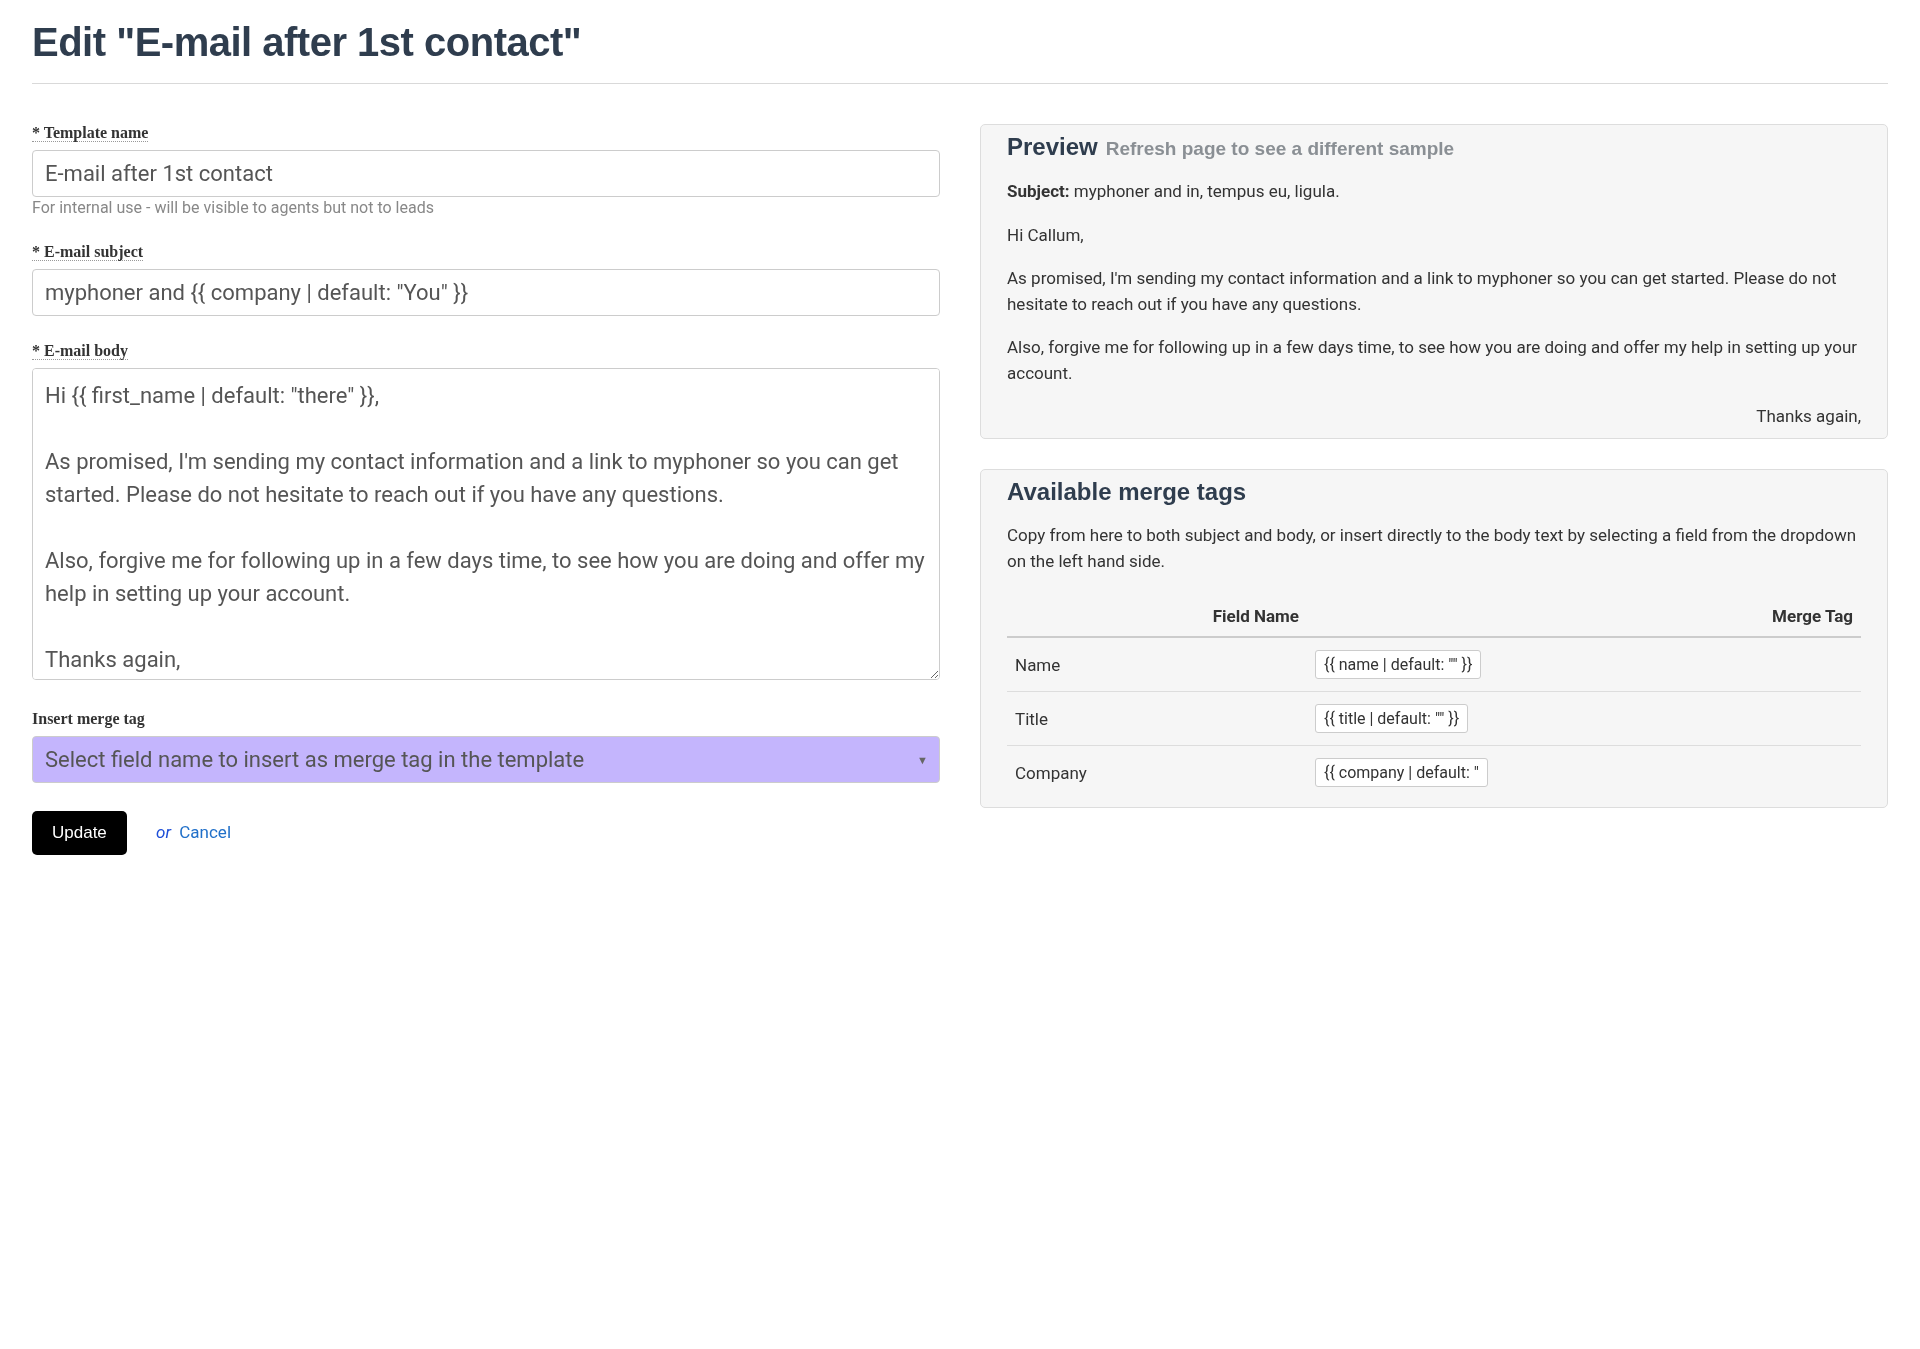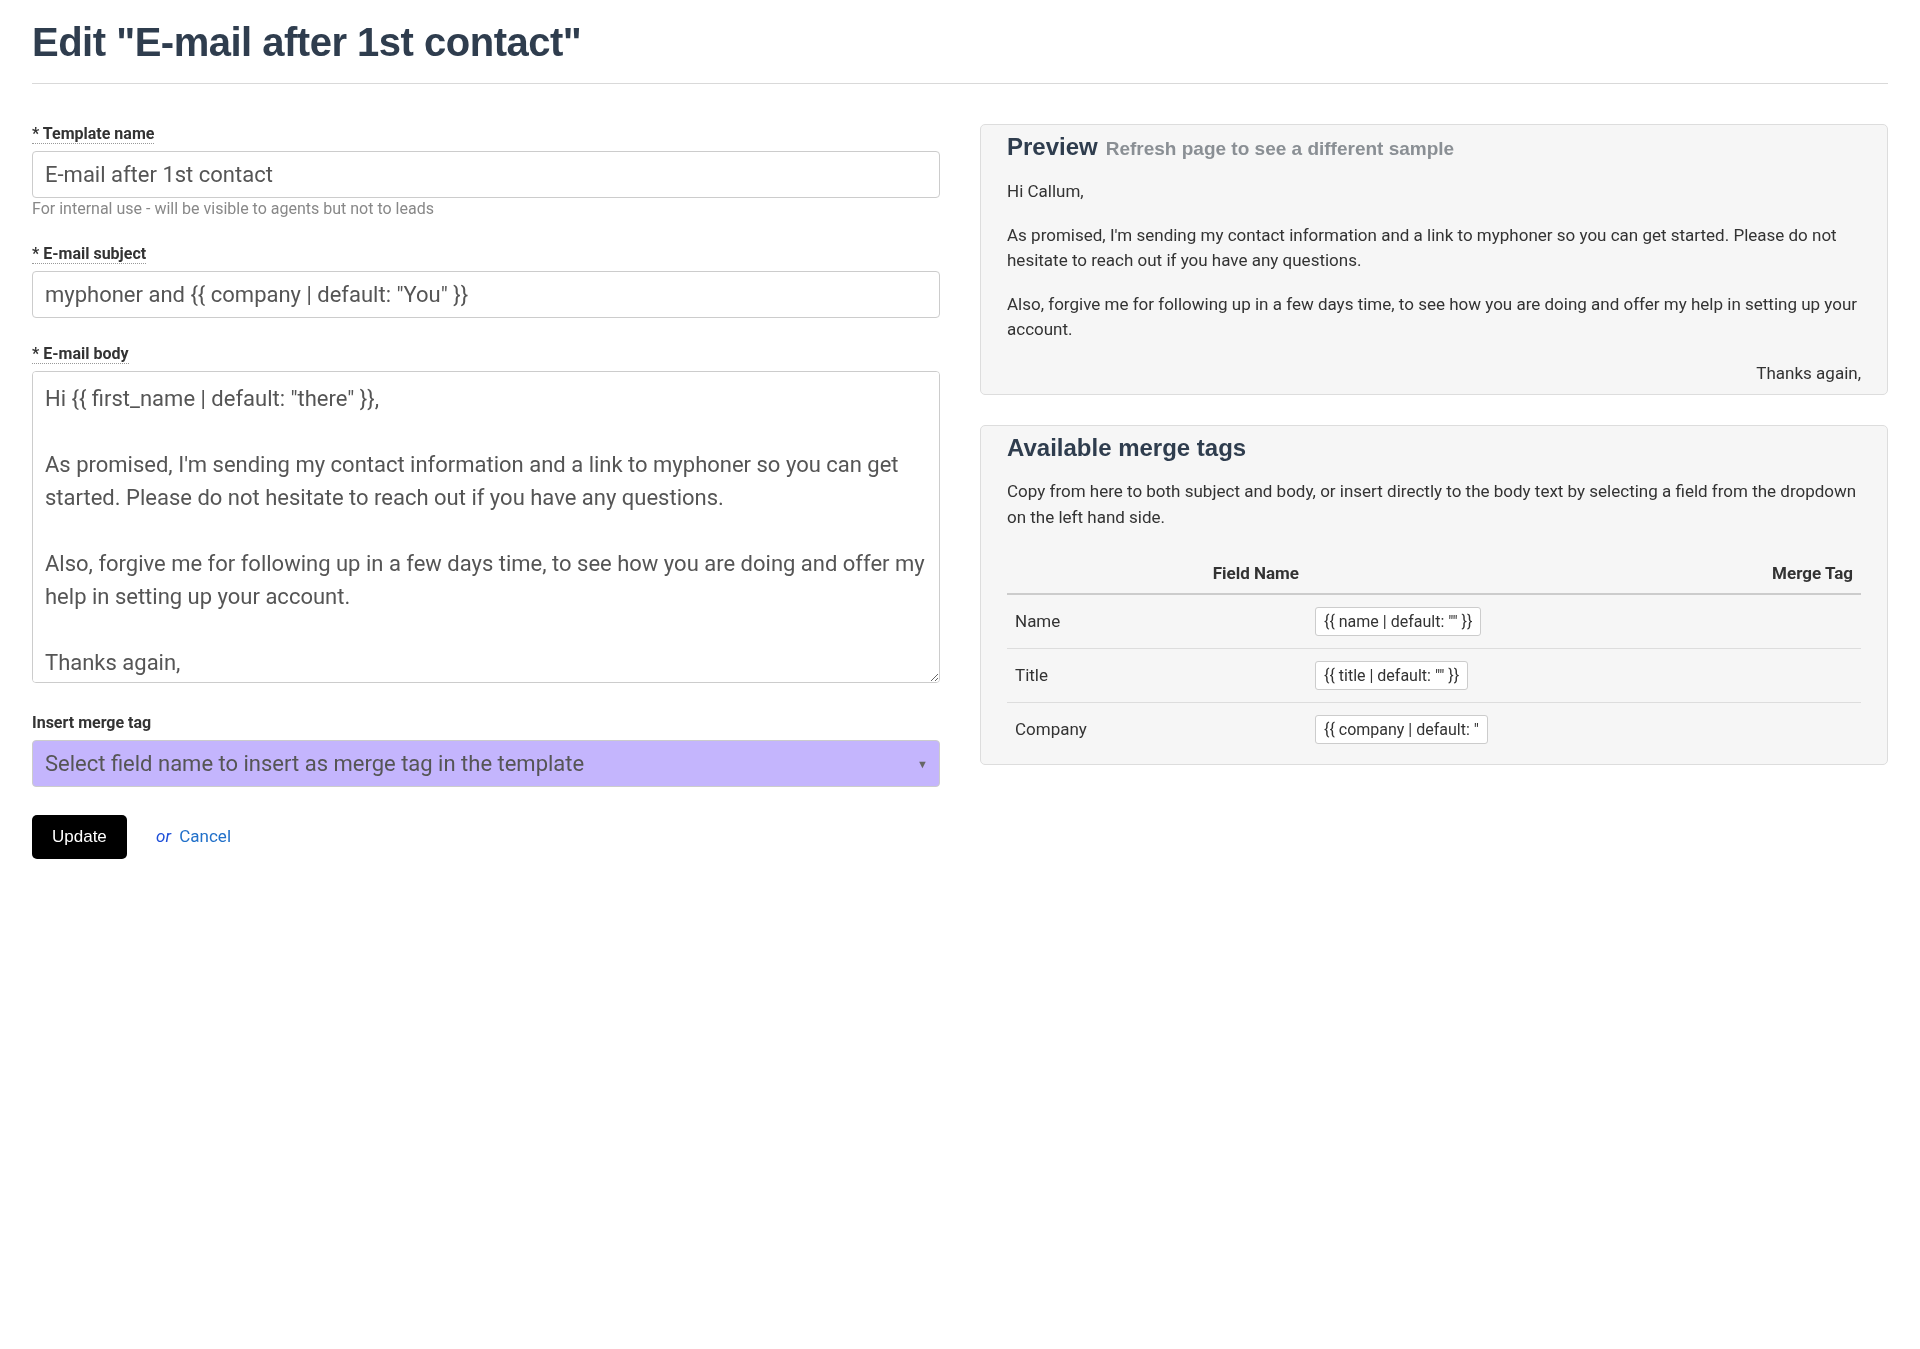--- a/index.html
+++ b/index.html
@@ -39,20 +39,21 @@
   }
   .left { flex: 1; min-width: 0; }
   .right { flex: 1; min-width: 0; }
   .form-group { margin-bottom: 26px; }
   label.req {
     display: block;
     font-size: 16px;
     font-weight: 700;
     color: #333;
     margin-bottom: 8px;
+    font-family: Liberation Serif, serif;
   }
   label.req .ast {
     border-bottom: 1px dotted #999;
   }
   input[type=text], textarea, select {
     width: 100%;
     font-size: 22px;
     font-family: inherit;
     color: #555;
     padding: 10px 12px;
@@ -206,20 +207,24 @@
   </div>
 
   <div class="right">
 
     <div class="panel">
       <div>
         <h2>Preview</h2>
         <span class="sub">Refresh page to see a different sample</span>
       </div>
       <div class="preview-body">
+        <p>
+          <span class="subj-label">Subject:</span>
+          <span>myphoner and in, tempus eu, ligula.</span>
+        </p>
         <p>Hi Callum,</p>
         <p>As promised, I'm sending my contact information and a link to myphoner so you can get started. Please do not hesitate to reach out if you have any questions.</p>
         <p>Also, forgive me for following up in a few days time, to see how you are doing and offer my help in setting up your account.</p>
         <p>Thanks again,</p>
       </div>
     </div>
 
     <div class="panel">
       <h2>Available merge tags</h2>
       <div class="mergeinfo">Copy from here to both subject and body, or insert directly to the body text by selecting a field from the dropdown on the left hand side.</div>

